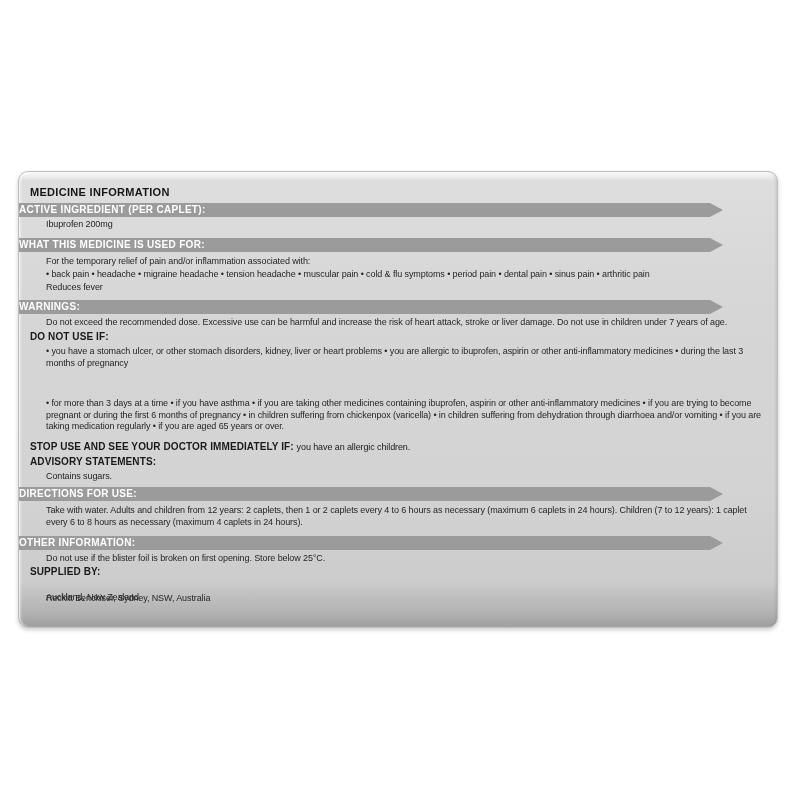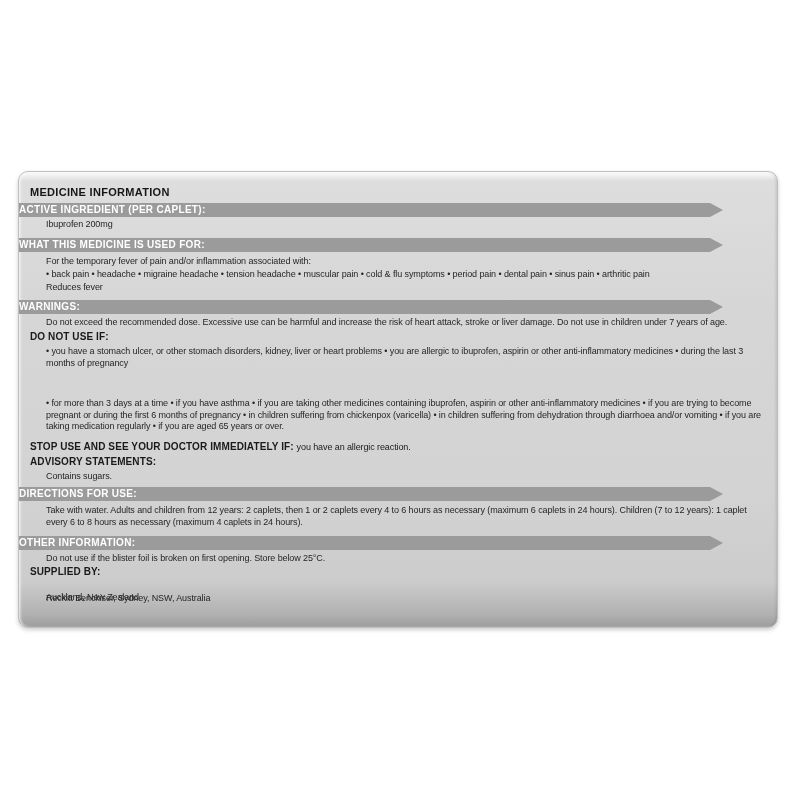--- a/index.html
+++ b/index.html
@@ -76,38 +76,38 @@
   <div class="package">
 
     <div class="abs pos-title panel-title">MEDICINE INFORMATION</div>
 
     <div class="banner pos-banner1">ACTIVE INGREDIENT (PER CAPLET):</div>
 
     <div class="abs pos-active-val body-text">Ibuprofen 200mg</div>
 
     <div class="banner pos-banner2">WHAT THIS MEDICINE IS USED FOR:</div>
 
-    <div class="abs pos-uf-intro body-text">For the temporary fever of pain and/or inflammation associated with:</div>
+    <div class="abs pos-uf-intro body-text">For the temporary relief of pain and/or inflammation associated with:</div>
 
     <div class="abs pos-uf-bullets body-text">• back pain • headache • migraine headache • tension headache • muscular pain • cold &amp; flu symptoms • period pain • dental pain • sinus pain • arthritic pain</div>
 
     <div class="abs pos-uf-extra body-text">Reduces fever</div>
 
     <div class="banner pos-banner3">WARNINGS:</div>
 
     <div class="abs pos-warn-body body-text">Do not exceed the recommended dose. Excessive use can be harmful and increase the risk of heart attack, stroke or liver damage. Do not use in children under 7 years of age.</div>
 
     <div class="abs pos-dnu-head subhead">DO NOT USE IF:</div>
 
     <div class="abs pos-dnu-body body-text">• you have a stomach ulcer, or other stomach disorders, kidney, liver or heart problems • you are allergic to ibuprofen, aspirin or other anti-inflammatory medicines • during the last 3 months of pregnancy</div>
 
 
     <div class="abs pos-unless-body body-text">• for more than 3 days at a time • if you have asthma • if you are taking other medicines containing ibuprofen, aspirin or other anti-inflammatory medicines • if you are trying to become pregnant or during the first 6 months of pregnancy • in children suffering from chickenpox (varicella) • in children suffering from dehydration through diarrhoea and/or vomiting • if you are taking medication regularly • if you are aged 65 years or over.</div>
 
-    <div class="abs pos-stop-line subhead"><span>STOP USE AND SEE YOUR DOCTOR IMMEDIATELY IF:</span> <span class="inline-normal">you have an allergic reaction.</span></div>
+    <div class="abs pos-stop-line subhead"><span>STOP USE AND SEE YOUR DOCTOR IMMEDIATELY IF:</span> <span class="inline-normal">you have an allergic children.</span></div>
 
     <div class="abs pos-adv-head subhead">ADVISORY STATEMENTS:</div>
 
     <div class="abs pos-adv-body body-text">Contains sugars.</div>
 
     <div class="banner pos-banner4">DIRECTIONS FOR USE:</div>
 
     <div class="abs pos-dir-body body-text">Take with water. Adults and children from 12 years: 2 caplets, then 1 or 2 caplets every 4 to 6 hours as necessary (maximum 6 caplets in 24 hours). Children (7 to 12 years): 1 caplet every 6 to 8 hours as necessary (maximum 4 caplets in 24 hours).</div>
 
     <div class="banner pos-banner5">OTHER INFORMATION:</div>

